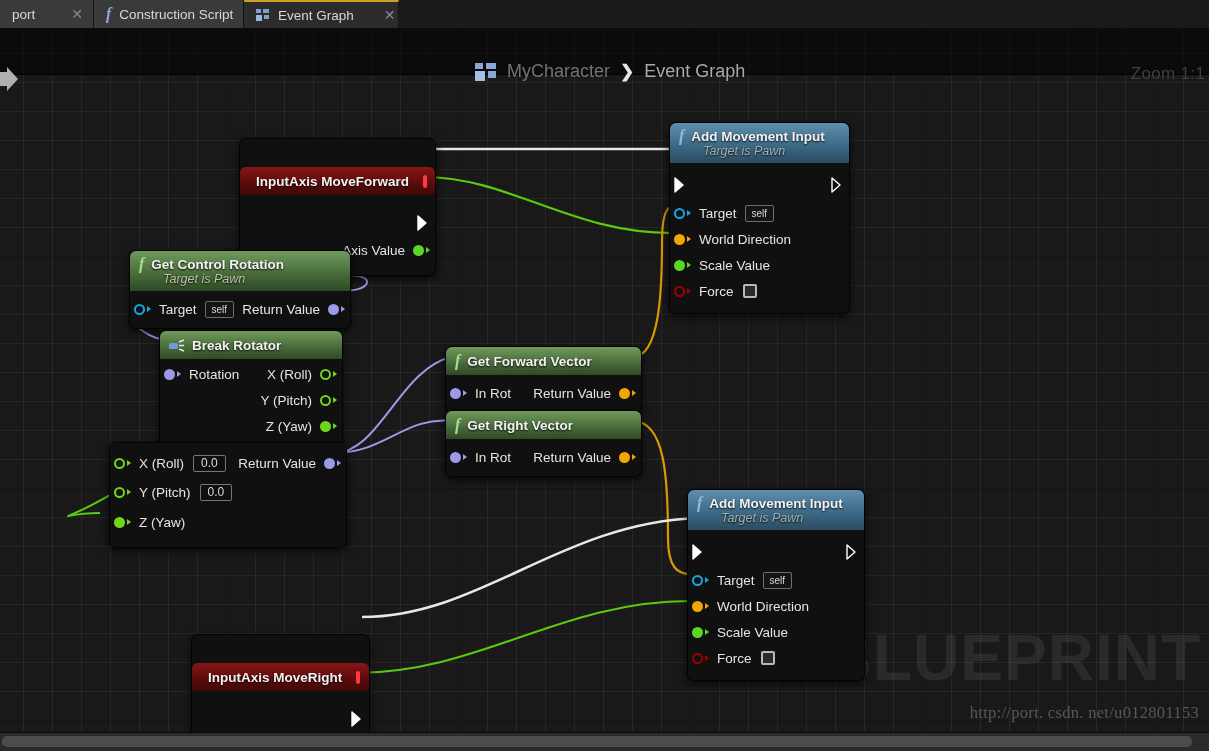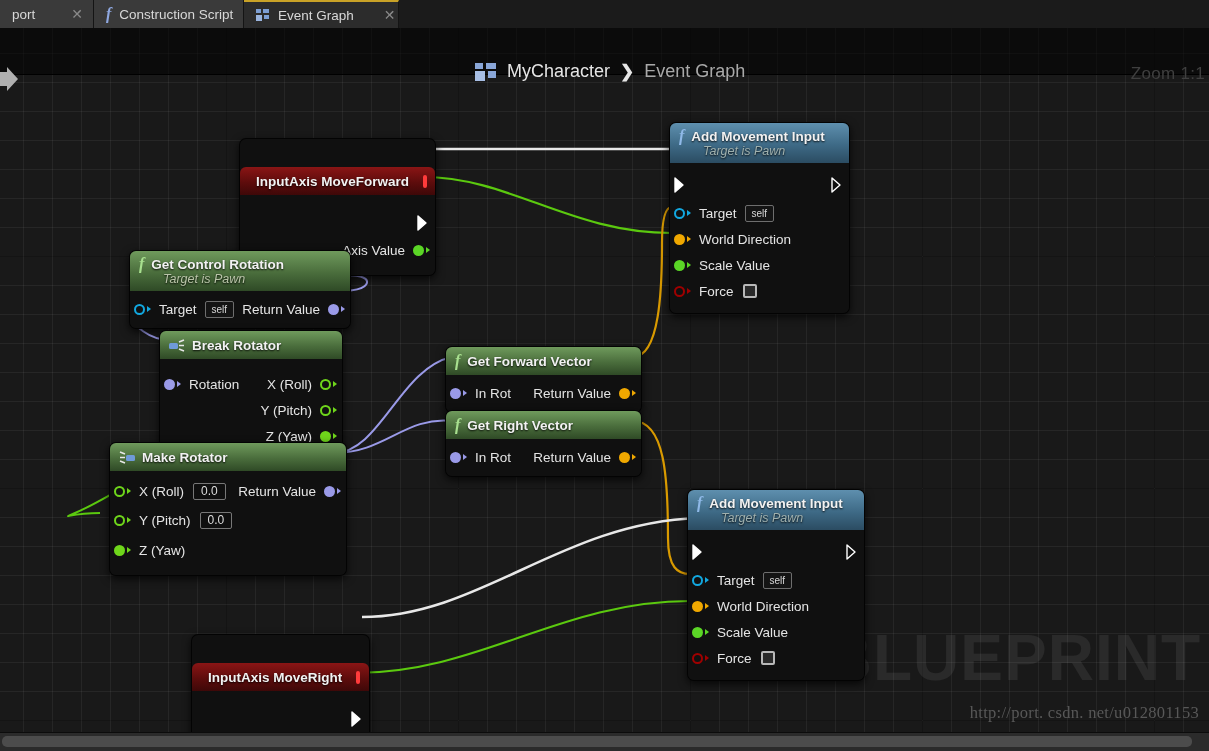--- a/index.html
+++ b/index.html
@@ -82,21 +82,21 @@
   }
   .bc-glyph{
     display:inline-block;width:22px;height:18px;position:relative;
   }
   .bc-glyph i{position:absolute;display:block;background:#89a6d8;}
   .bc-glyph i:nth-child(1){left:0;top:0;width:8px;height:6px;}
   .bc-glyph i:nth-child(2){left:11px;top:0;width:10px;height:6px;}
   .bc-glyph i:nth-child(3){left:0;top:8px;width:10px;height:10px;background:#a7bee4;}
   .bc-glyph i:nth-child(4){left:13px;top:8px;width:8px;height:7px;}
   .bc-sep{color:#e6e6e6;font-size:17px;font-weight:bold;}
-  .bc-crumb{color:#e5e5e5;}
+  .bc-crumb{color:#737373;}
   .bc-crumb.last{color:#a9a9a9;}
   .zoom-label{
     position:absolute;right:4px;top:36px;
     color:#3f3f3f;font-size:17px;z-index:12;letter-spacing:.3px;
   }
 
   
   .left-arrow{
     position:absolute;left:-4px;top:38px;width:24px;height:26px;z-index:13;
   }
@@ -420,21 +420,21 @@
   <div class="node" id="node-br">
     <div class="node-head head-func-green">
       <div class="hrow">
         <svg width="16" height="13" viewBox="0 0 16 13">
           <rect x="0" y="4" width="9" height="6" rx="1.5" fill="#6f9ad8"></rect>
           <path d="M10 3 L15 1 M10 6.5 L15 6.5 M10 10 L15 12" stroke="#e8e8e8" stroke-width="1.6"></path>
         </svg>
         <span class="node-title">Break Rotator</span>
       </div>
     </div>
-    <div class="node-body" style="padding-top:12px;padding-bottom:8px;">
+    <div class="node-body" style="padding-top:2px;padding-bottom:8px;">
       <div class="prow split">
         <span style="display:flex;align-items:center;">
           <span class="pin c-lavender" style="margin-left:-5px;">
             <span class="pin-circle solid"></span>
               <span class="pin-arrow"></span>
           </span>
           <span class="plabel" style="margin-left:8px;">Rotation</span>
         </span>
         <span style="display:flex;align-items:center;">
           <span class="plabel">X (Roll)</span>
@@ -455,29 +455,20 @@
         <span class="plabel">Z (Yaw)</span>
         <span class="pin c-lime" style="margin-left:8px;margin-right:-5px;">
           <span class="pin-circle solid"></span>
             <span class="pin-arrow"></span>
         </span>
       </div>
     </div>
   </div>
 
   <div class="node" id="node-mr">
-    <div class="node-head head-func-green">
-      <div class="hrow">
-        <svg width="16" height="13" viewBox="0 0 16 13">
-          <path d="M1 1 L6 3 M1 6.5 L6 6.5 M1 10 L6 12" stroke="#e8e8e8" stroke-width="1.6"></path>
-          <rect x="7" y="4" width="9" height="6" rx="1.5" fill="#6f9ad8"></rect>
-        </svg>
-        <span class="node-title">Make Rotator</span>
-      </div>
-    </div>
     <div class="node-body" style="padding-top:6px;padding-bottom:10px;">
       <div class="prow split" style="height:28px;">
         <span style="display:flex;align-items:center;">
           <span class="pin c-lime" style="margin-left:-5px;">
             <span class="pin-circle hollow"></span>
               <span class="pin-arrow"></span>
           </span>
           <span class="plabel" style="margin-left:8px;">X (Roll)</span>
           <span class="numbox">0.0</span>
         </span>

